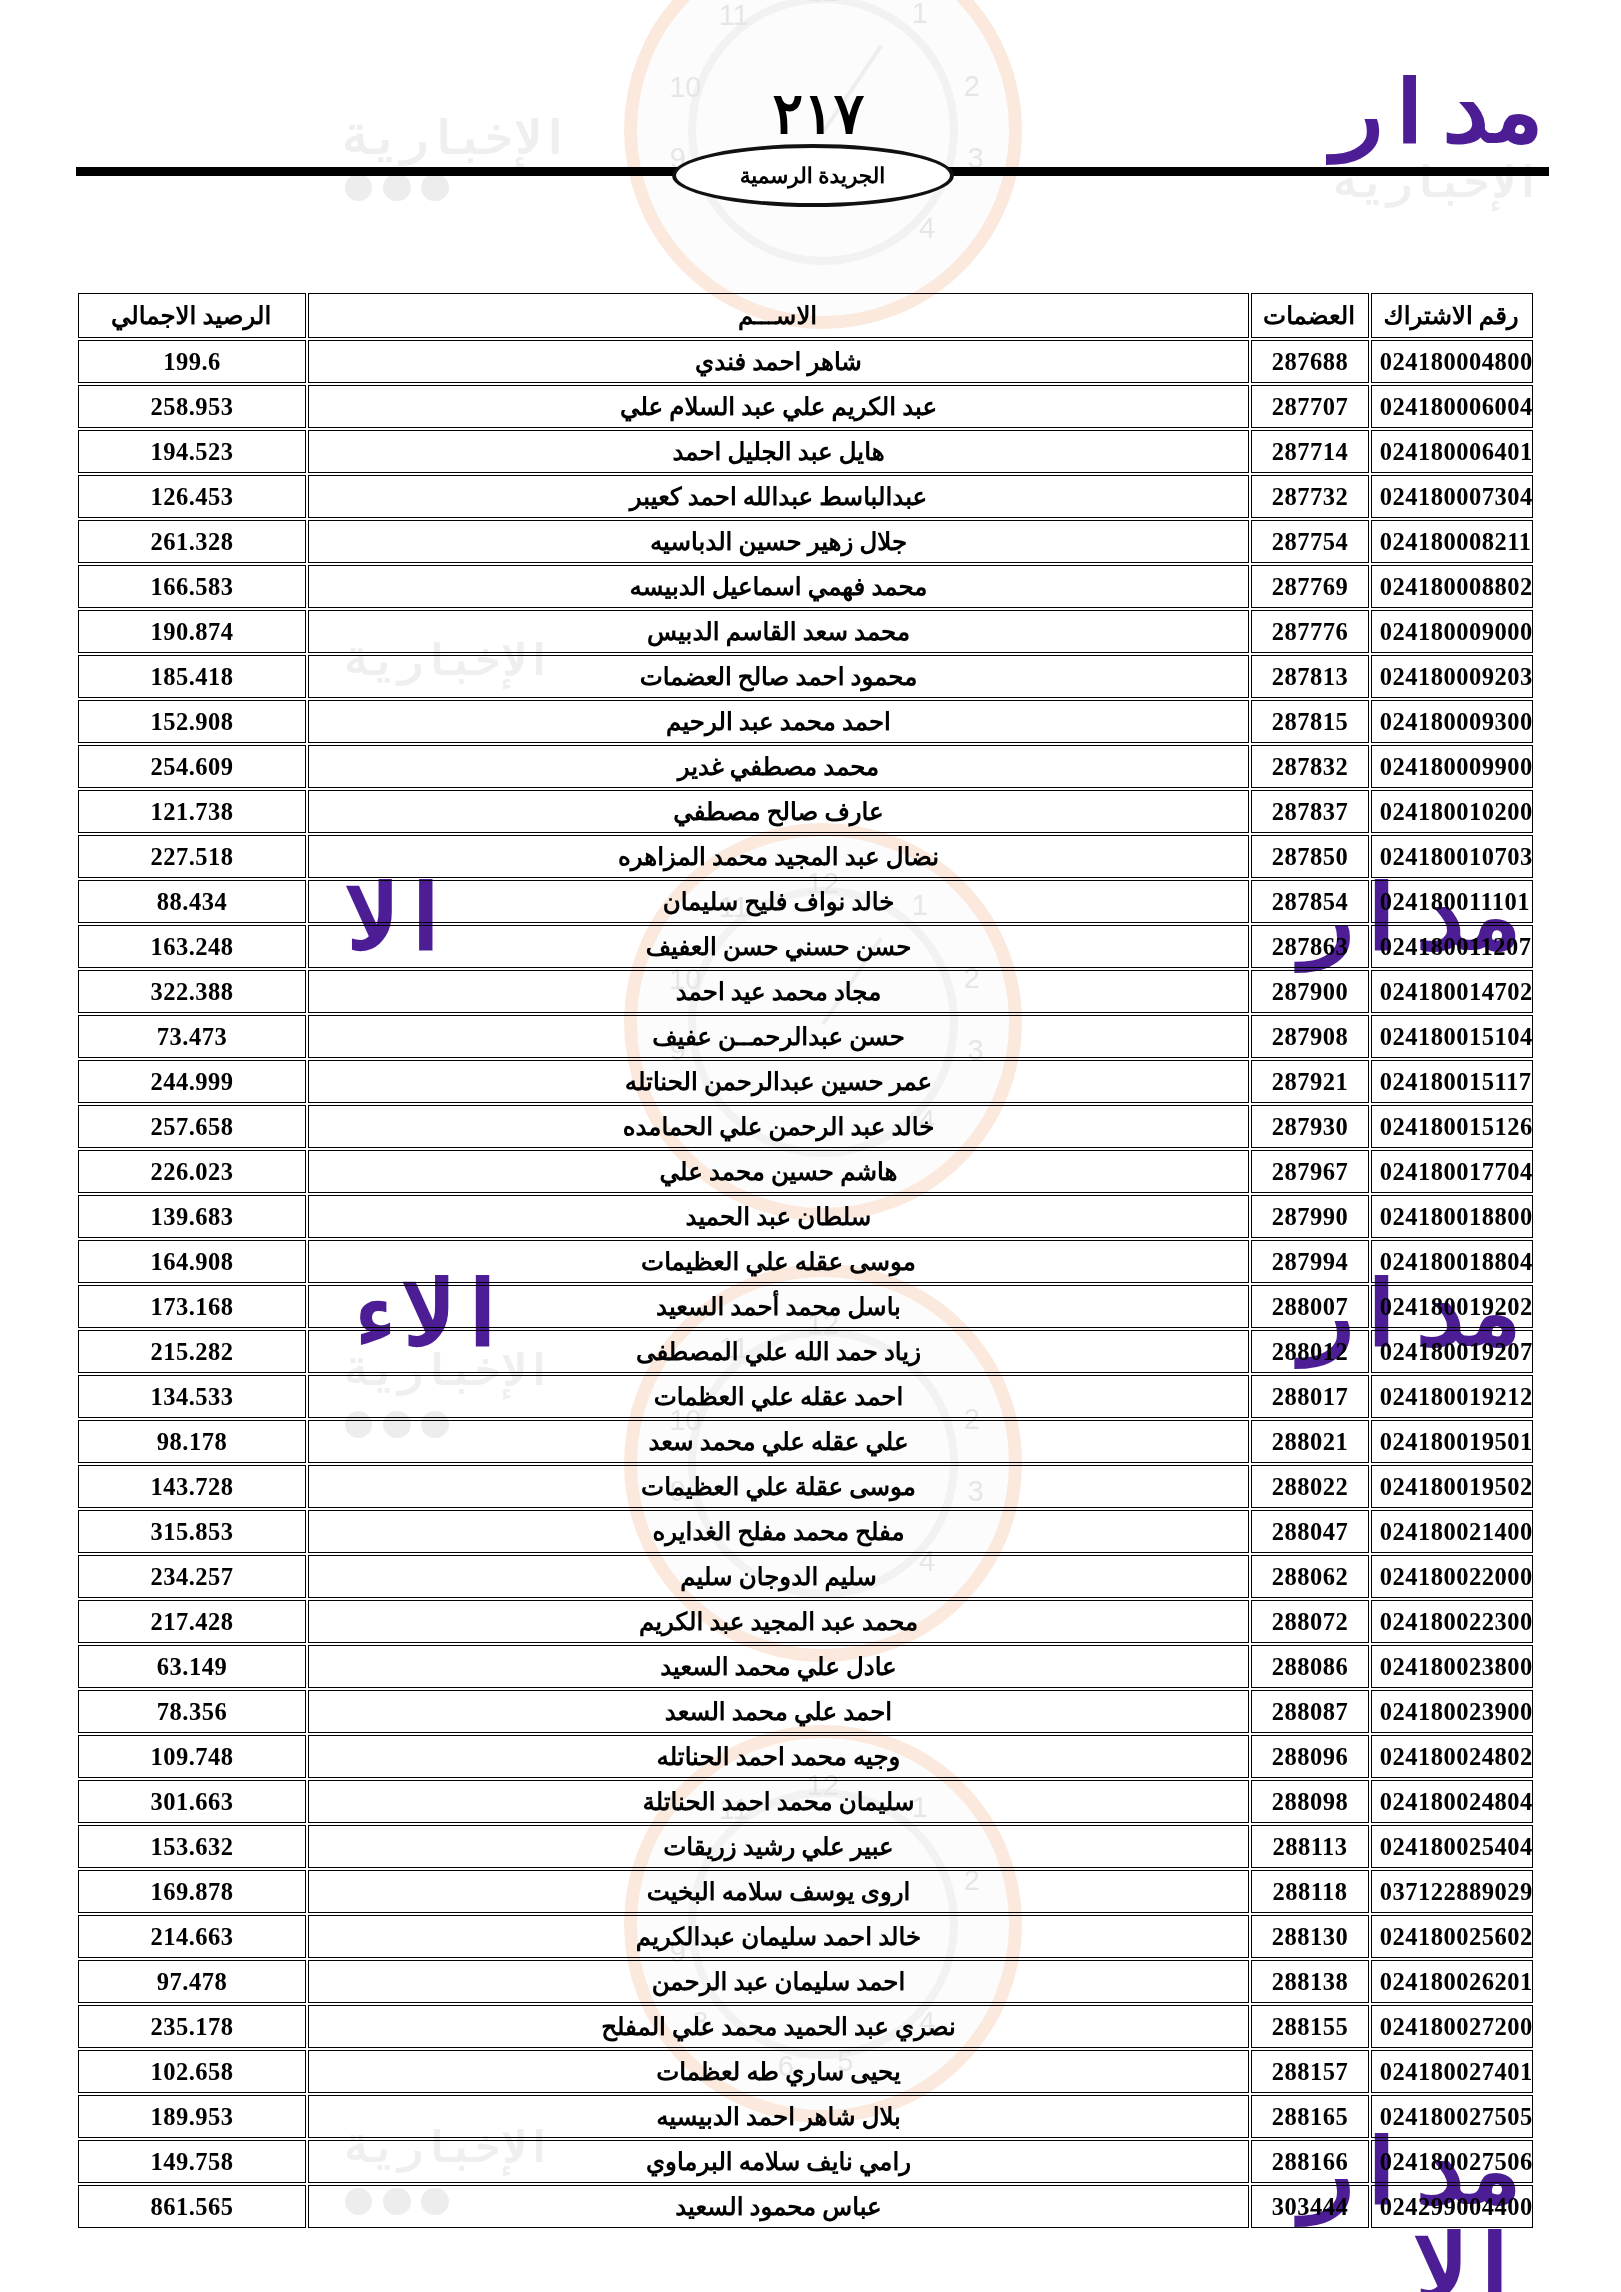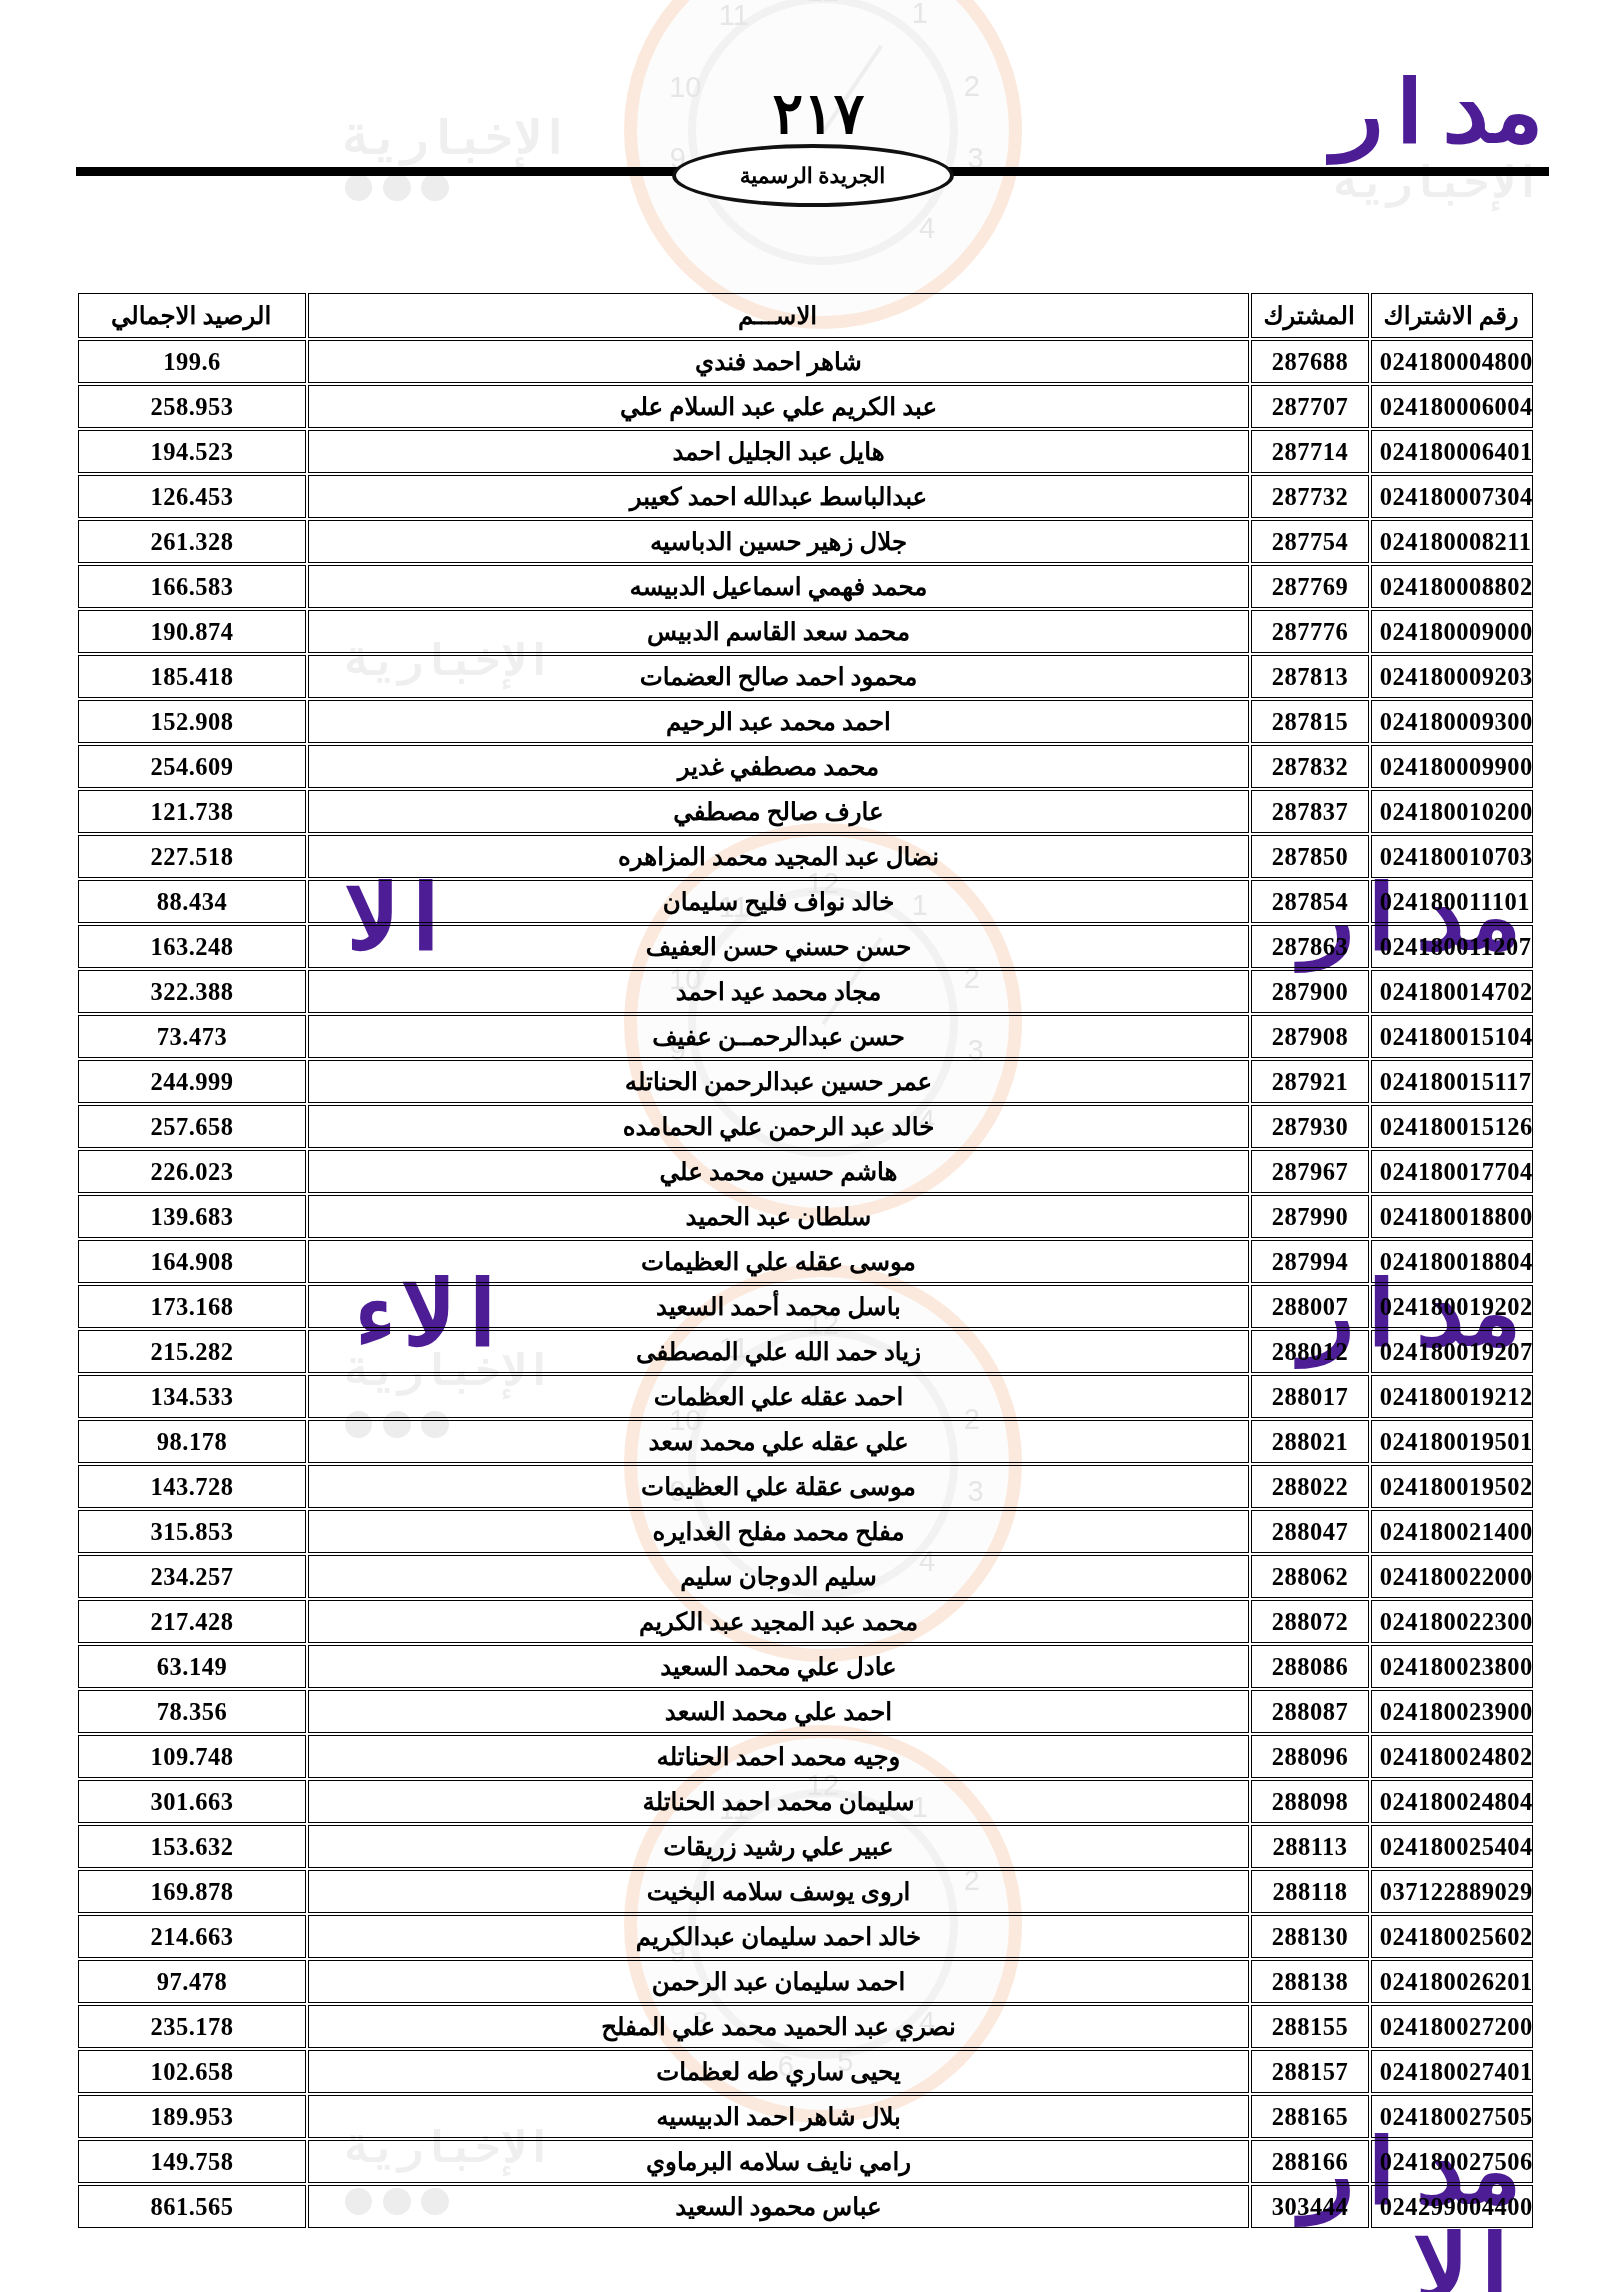--- a/index.html
+++ b/index.html
@@ -302,21 +302,21 @@
     <table class="gazette">
       <colgroup>
         <col class="c-sub">
         <col class="c-mem">
         <col class="c-name">
         <col class="c-bal">
       </colgroup>
       <thead>
         <tr>
           <th class="num">رقم الاشتراك</th>
-          <th class="num">المشترك</th>
+          <th class="num">العضمات</th>
           <th>الاســـم</th>
           <th>الرصيد الاجمالي</th>
         </tr>
       </thead>
       <tbody id="table-body">
           <tr>
             <td class="num">024180004800</td>
             <td class="num">287688</td>
             <td class="name">شاهر احمد فندي</td>
             <td class="num">199.6</td>

